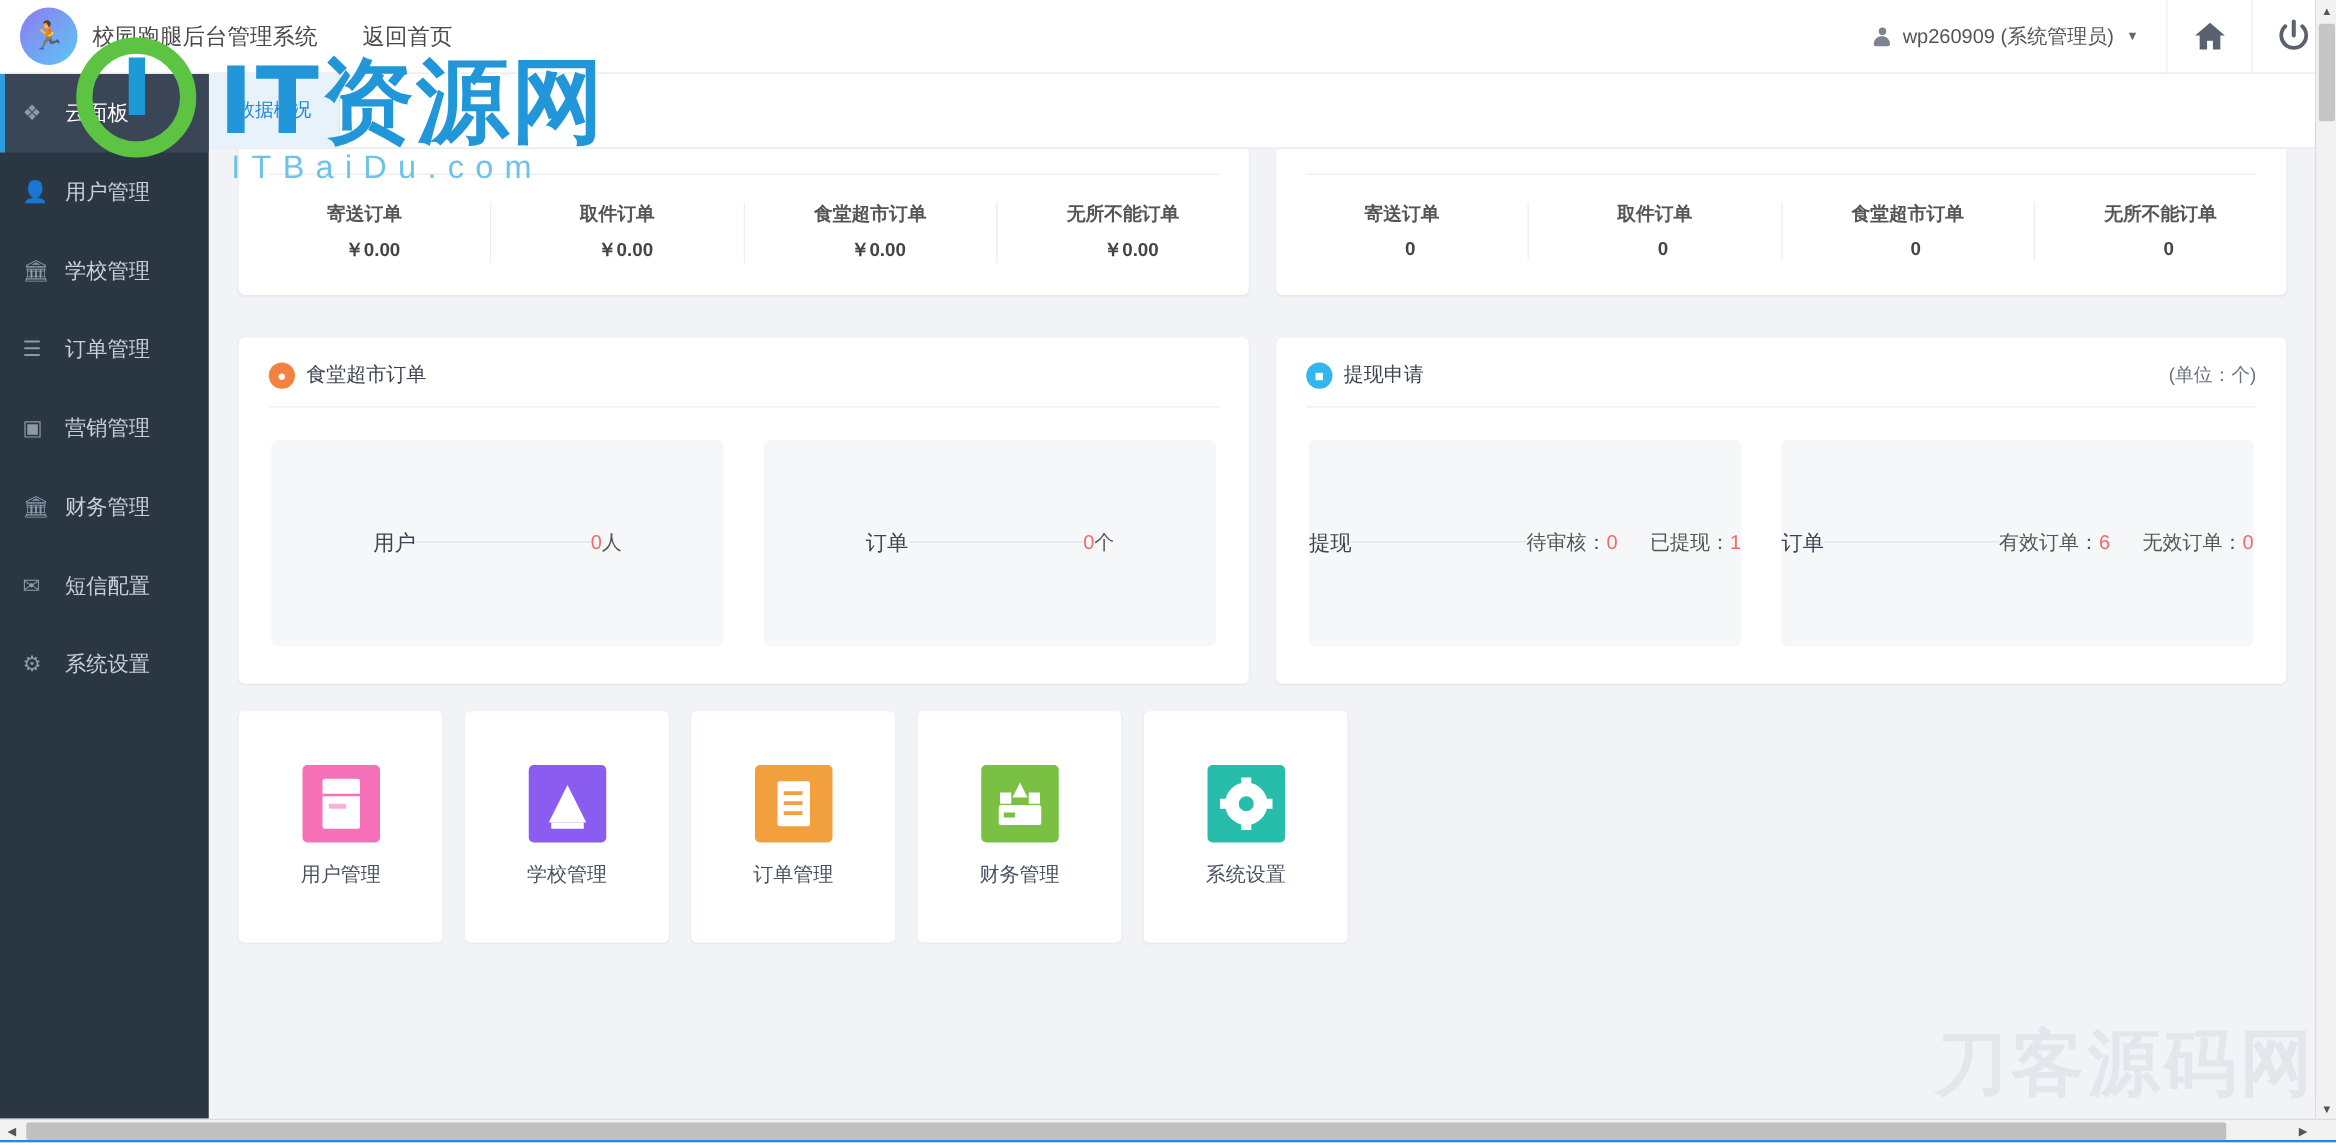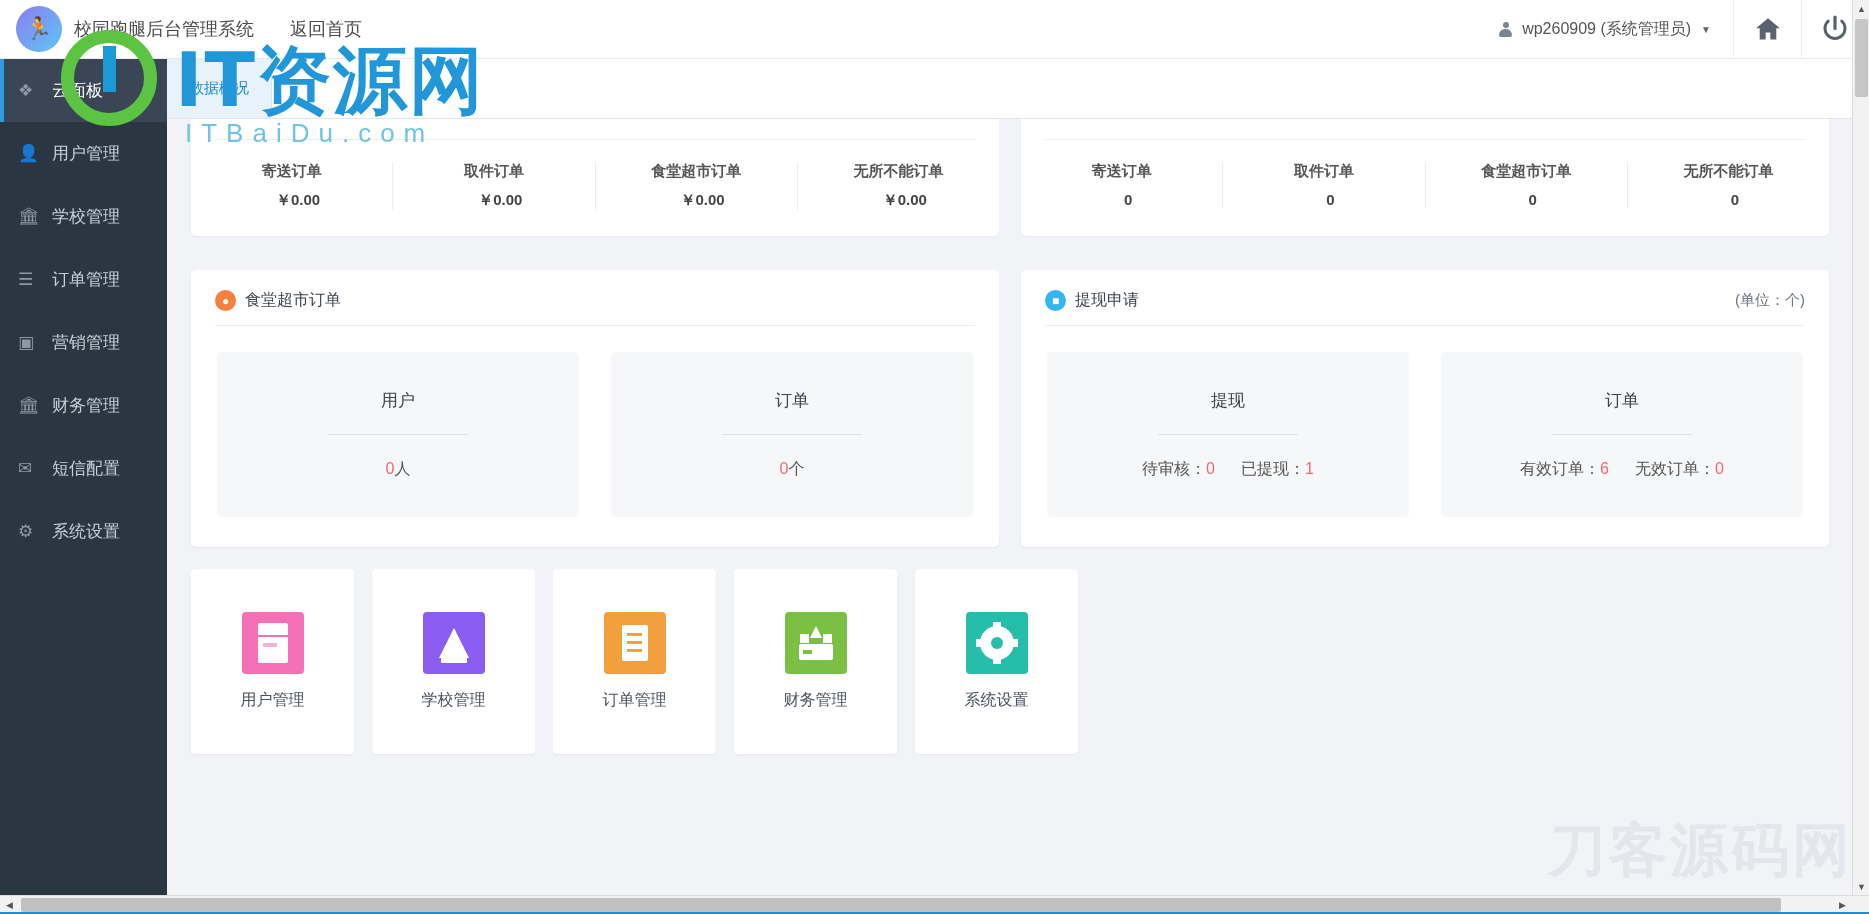--- a/index.html
+++ b/index.html
@@ -101,21 +101,21 @@
   .badge-ico{
     width:21px; height:21px; border-radius:50%; display:flex; align-items:center;
     justify-content:center; color:#fff; font-size:12px; flex:none;
   }
   .badge-orange{ background:#f4813f; }
   .badge-blue{ background:#34b5ee; }
   .card-sep{ height:1px; background:#ededed; margin:14px 24px 0; }
   .card-body{ display:flex; gap:32px; padding:26px 26px 30px; }
   .statbox{
     flex:1; background:#f6f7f8; border-radius:5px; height:165px;
-    display:flex; flex-direction:column; align-items:center; justify-content:center;
+    display:flex; flex-direction:row; align-items:center; justify-content:center;
   }
   .statbox .sname{ font-size:17px; color:#3d4450; white-space:nowrap; }
   .statbox .sline{ width:140px; height:1px; background:#e0e2e5; margin:22px 0 24px; }
   .statbox .sval{ font-size:16px; color:#555; white-space:nowrap; }
   .statbox .sval .num{ color:#f26a6a; }
   .statbox .sval .gap{ display:inline-block; width:26px; }
 
   
   .shortcuts{ display:flex; gap:18px; margin-top:22px; }
   .shortcut{

